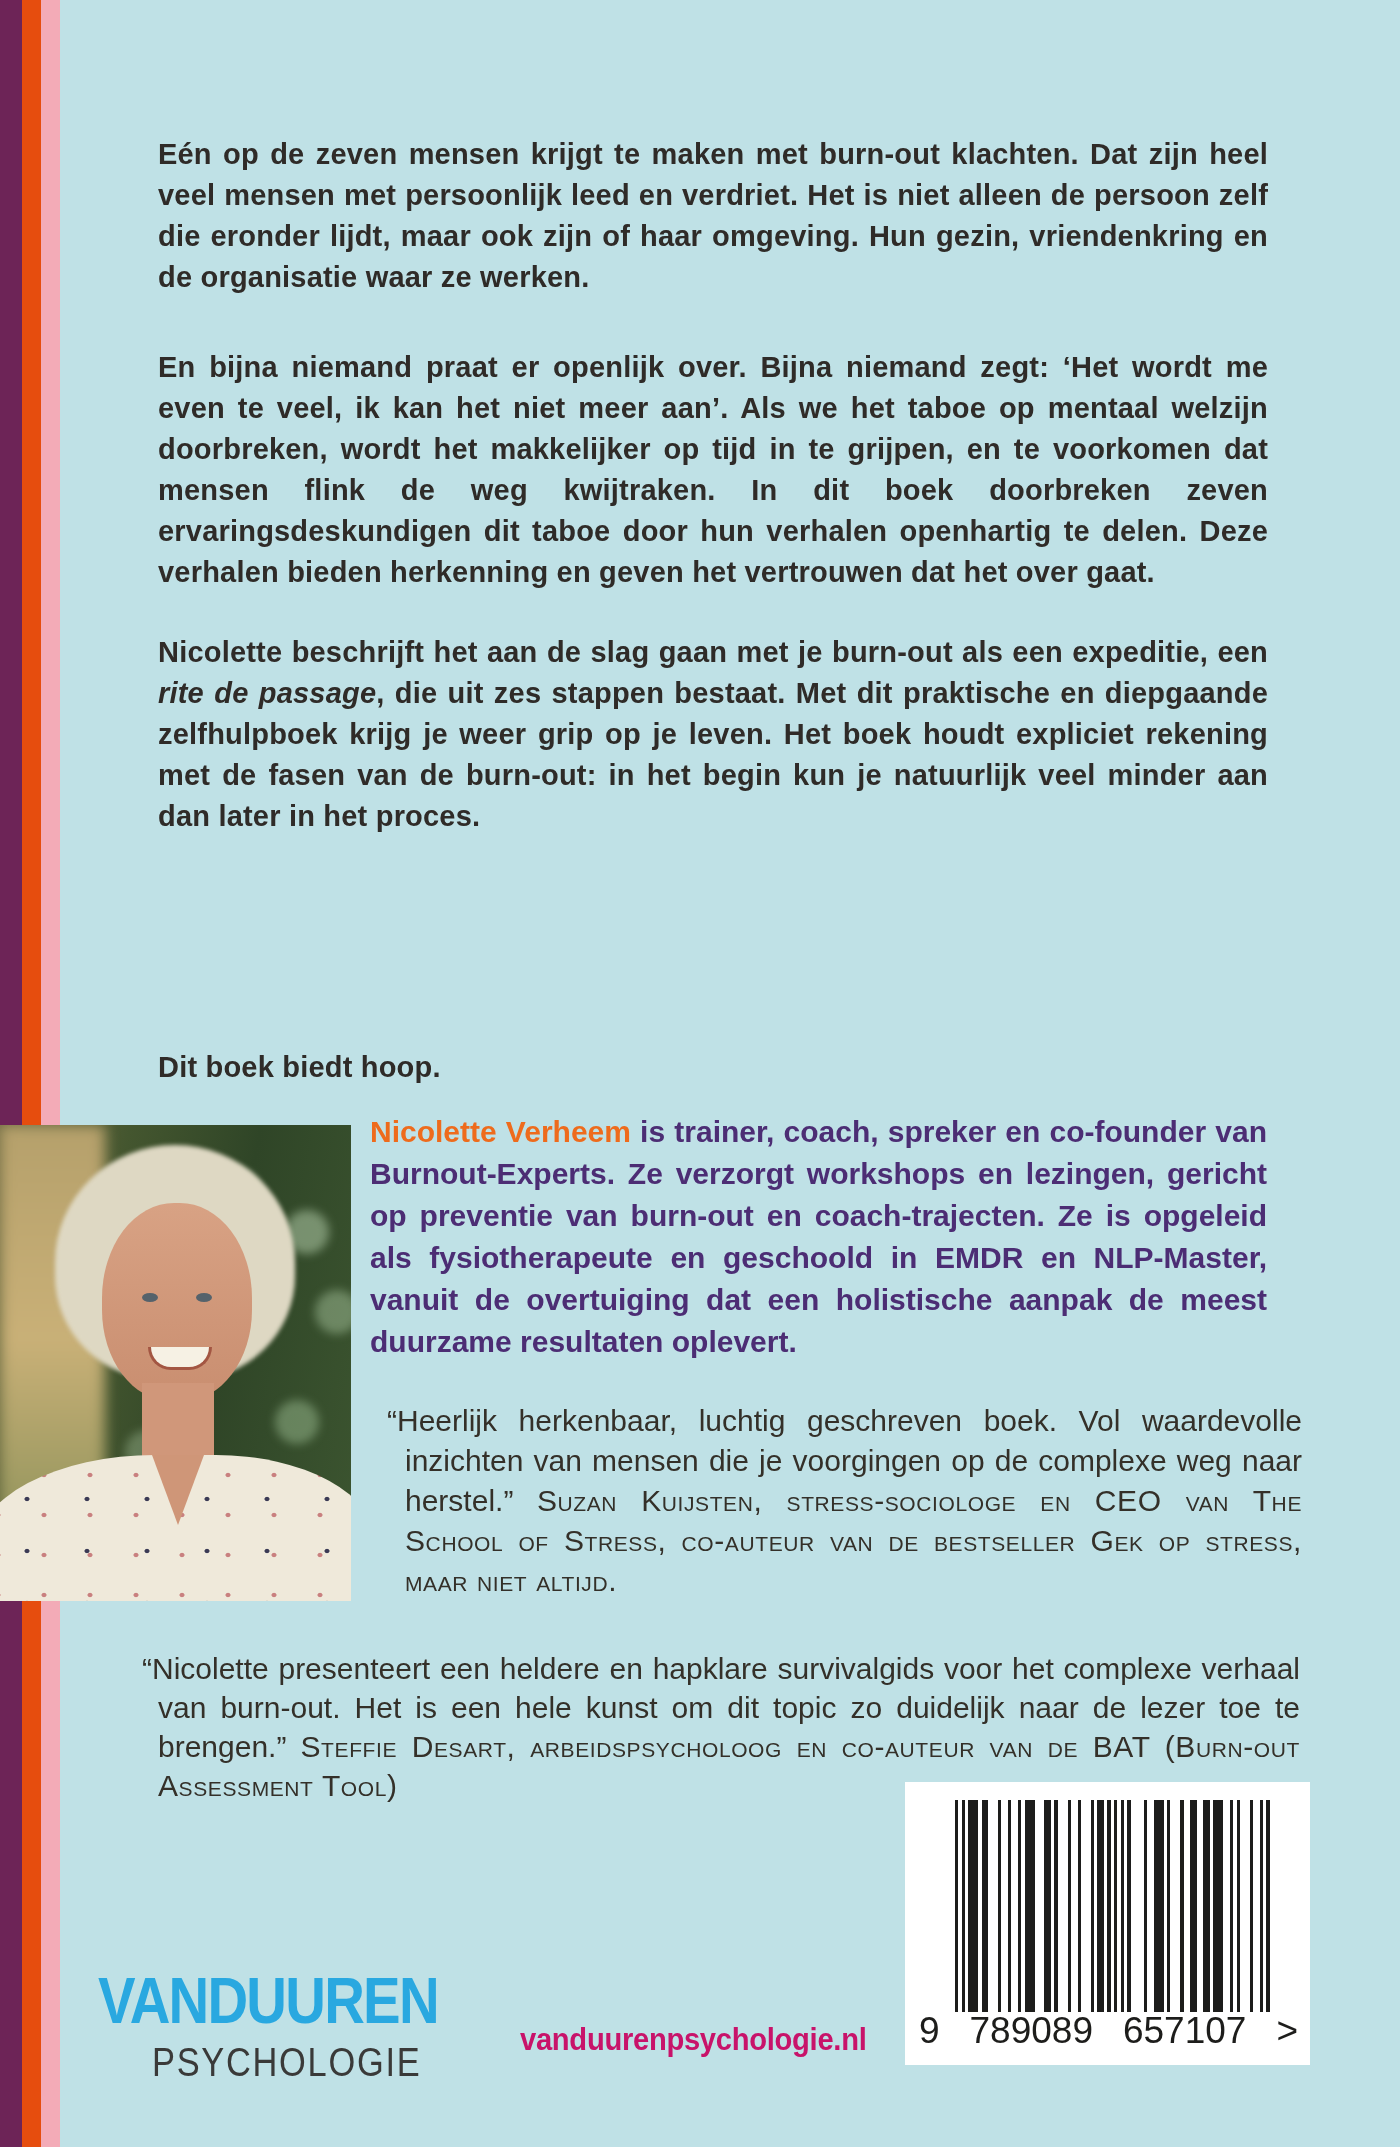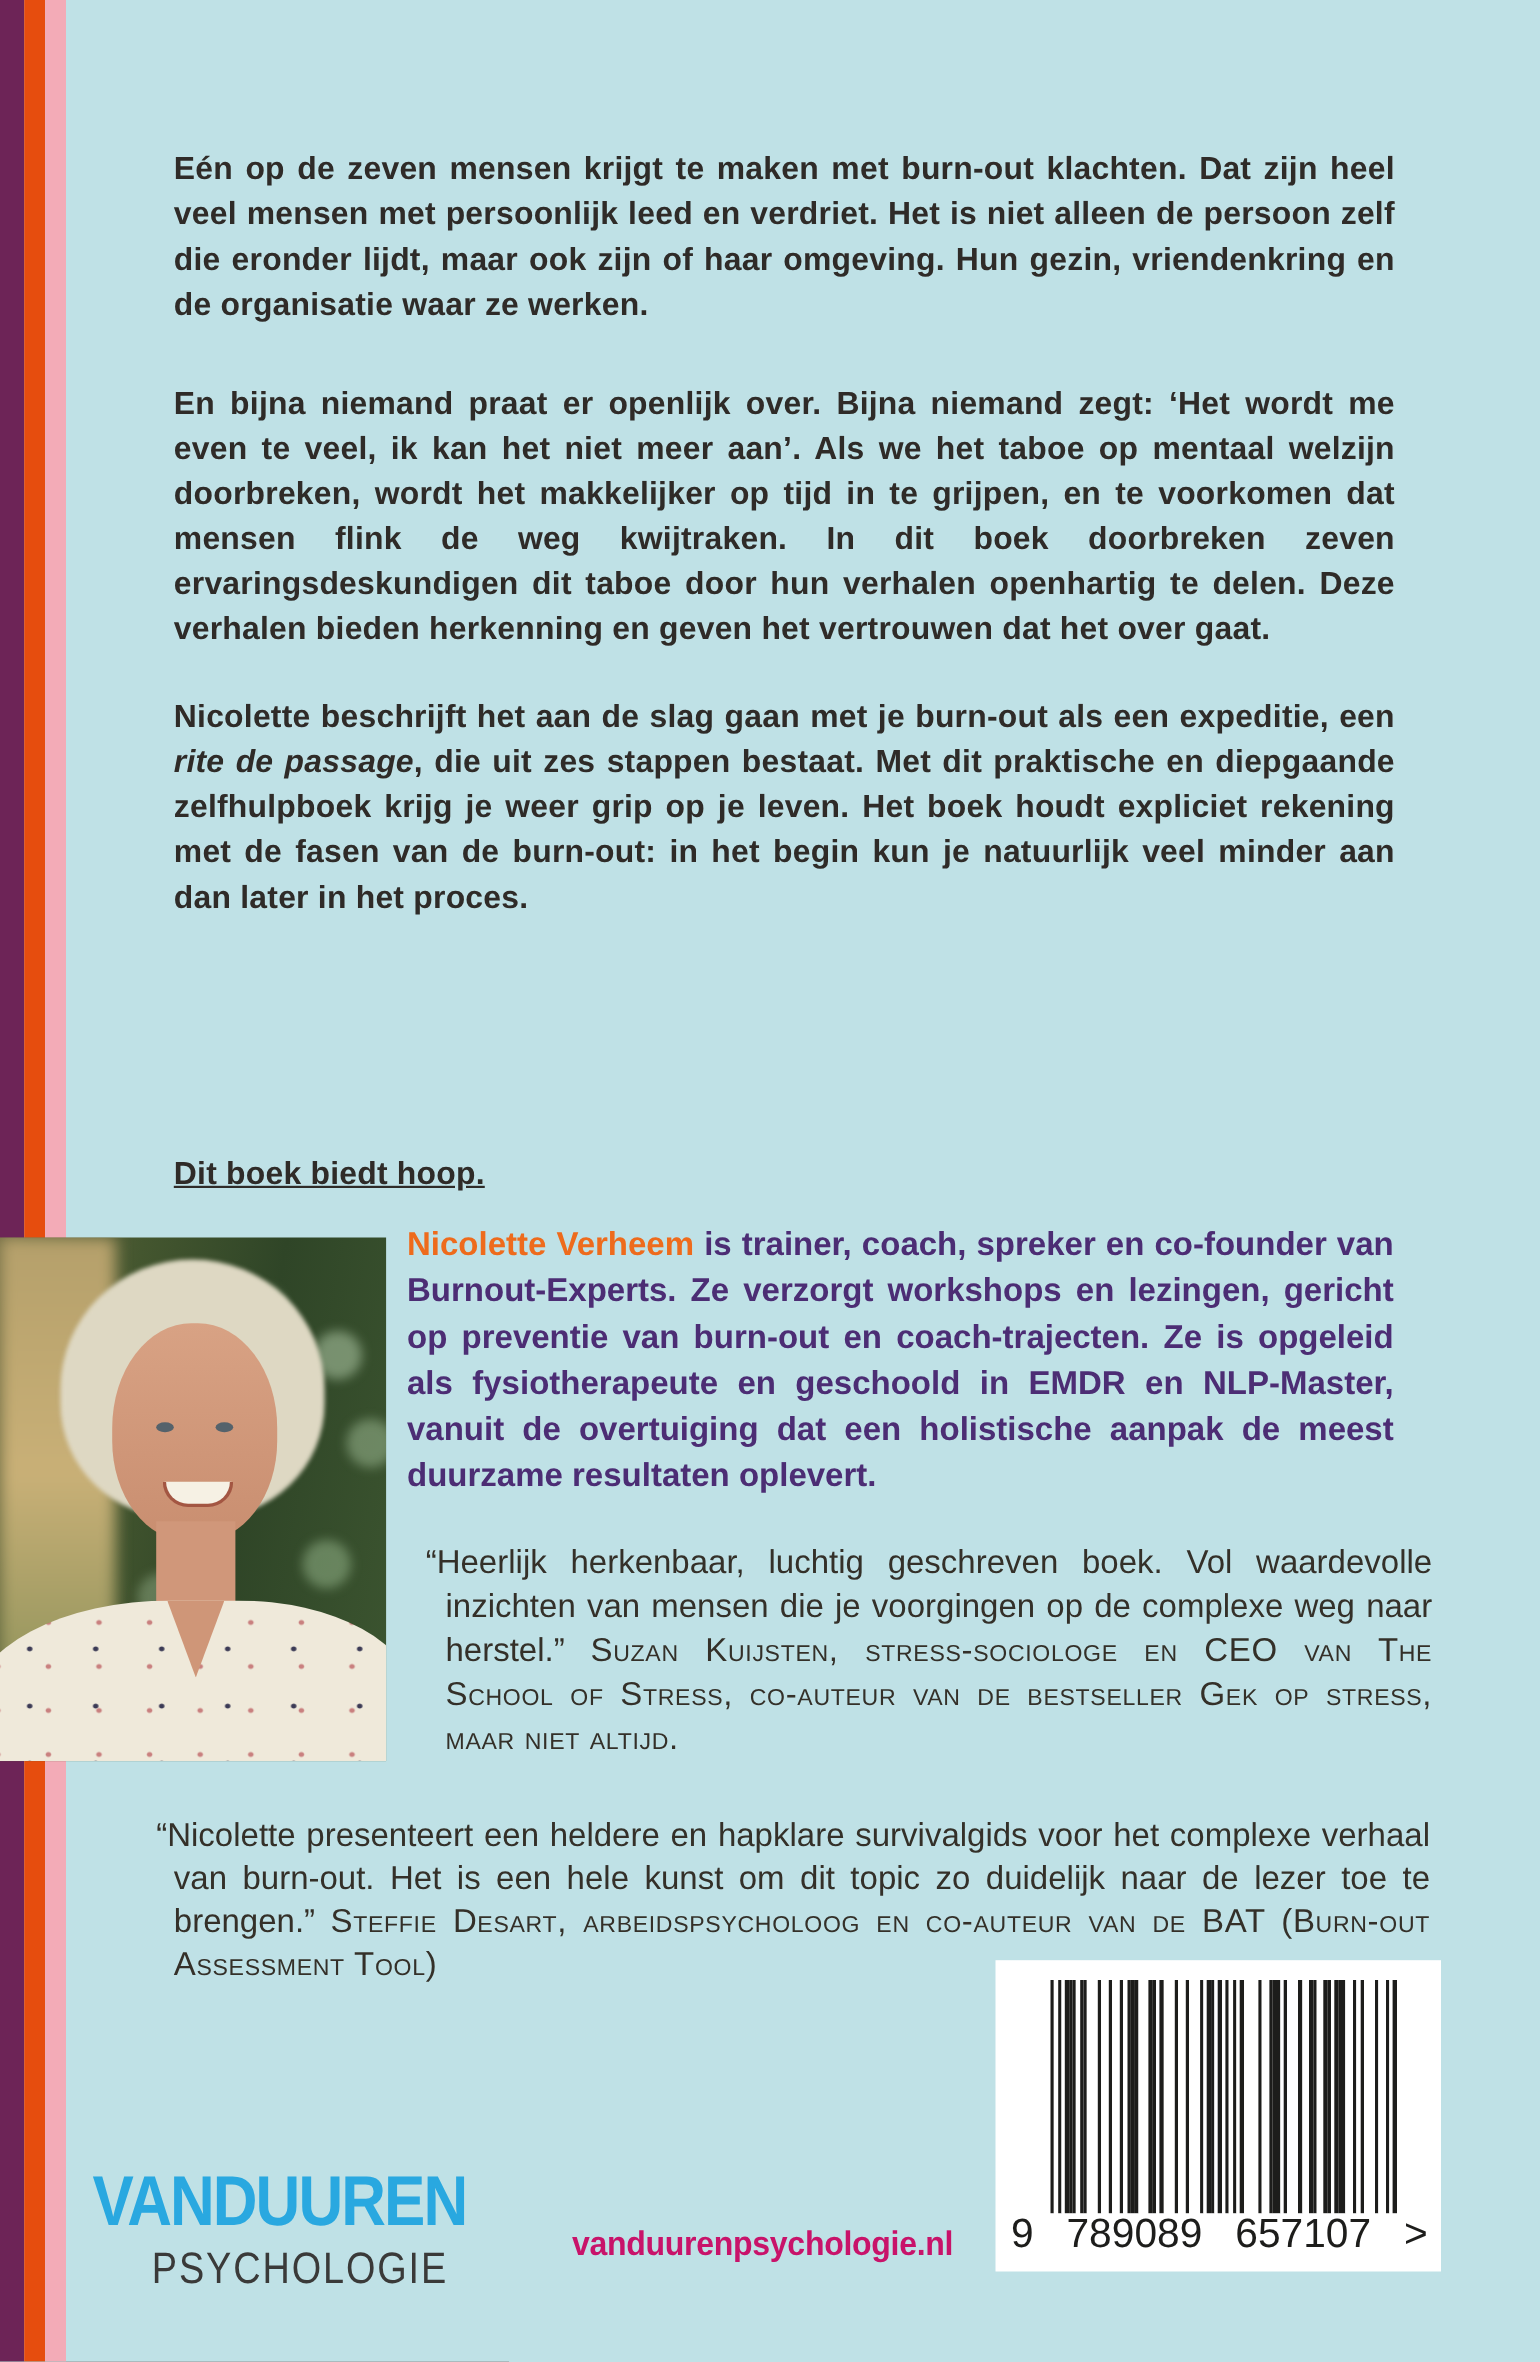--- a/index.html
+++ b/index.html
@@ -17,21 +17,21 @@
   
   .blurb{
     position:absolute; left:142px; width:1142px;
     color:#2f2b28; font-size:29px; line-height:41px; font-weight:700;
     text-align:justify; letter-spacing:0.2px;
   }
   .blurb p{margin:16px;}
   .p1{top:118px;}
   .p2{top:331px;}
   .p3{top:616px;}
-  .hope{top:1031px; text-align:left;text-decoration:underline;}
+  .hope{top:1031px; text-align:left;}
   em{font-style:italic;}
 
   .bio{
     position:absolute; left:370px; top:1111px; width:897px;
     color:#4c2d74; font-size:30px; line-height:42px; font-weight:700;
     text-align:justify;
   }
   .bio .author-name{color:#ee6b1c;}
 
   .quote{
@@ -73,21 +73,21 @@
   .ph-shirt{position:absolute; left:-25px; top:330px; width:401px; height:160px;
     background-color:#efe9da;
     background-image:radial-gradient(#c9807f 2px, transparent 3px),
                      radial-gradient(#3b3a55 2px, transparent 3px);
     background-size:46px 40px, 60px 52px; background-position:0 0, 22px 18px;
     border-radius:45% 40% 0 0 / 60% 55% 0 0;}
   .ph-vneck{position:absolute; left:152px; top:330px; width:52px; height:70px; background:#cf9678;
     clip-path:polygon(0 0, 100% 0, 50% 100%);}
 
   
-  .logo{position:absolute; left:84px; top:1964px;}
+  .logo{position:absolute; left:98px; top:1964px;}
   .logo-name{color:#29a8e0; font-size:64px; font-weight:700; letter-spacing:-2px;
     transform:scaleX(0.88); transform-origin:left;}
   .logo-imprint{color:#3a3a39; font-size:40px; font-weight:400; letter-spacing:2px;
     margin:2px 0 0 54px; transform:scaleX(0.86); transform-origin:left;}
   .site-url{position:absolute; left:520px; top:2022px; color:#c8136a;
     font-size:31px; font-weight:700; letter-spacing:-0.3px; transform:scaleX(0.94); transform-origin:left;}
 
   
   .barcode{position:absolute; left:905px; top:1782px; width:405px; height:283px; background:#ffffff;}
   .barcode-bars{position:absolute; left:50px; top:18px; width:314px; height:212px; display:flex;}

